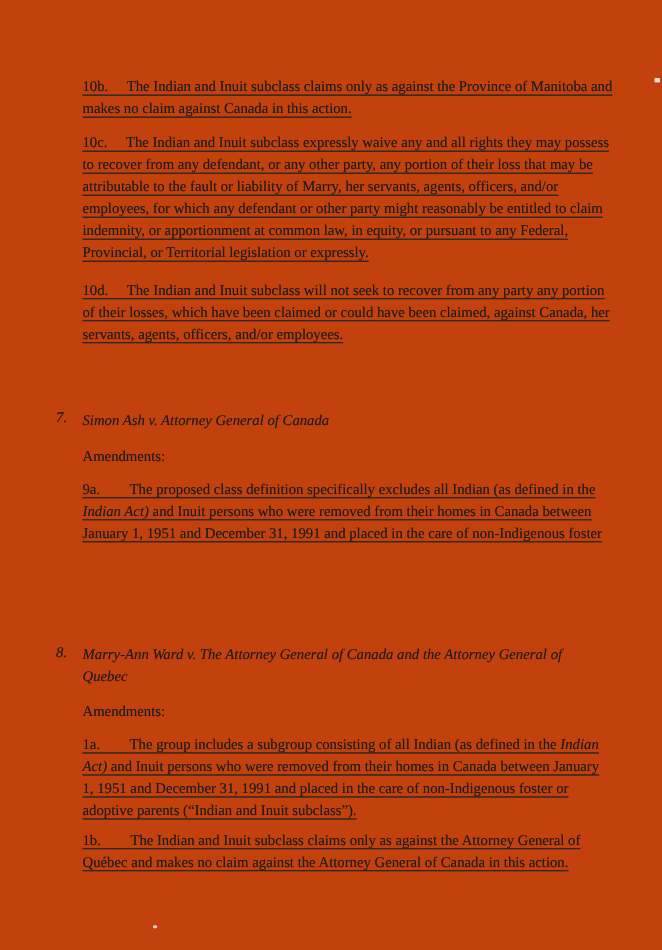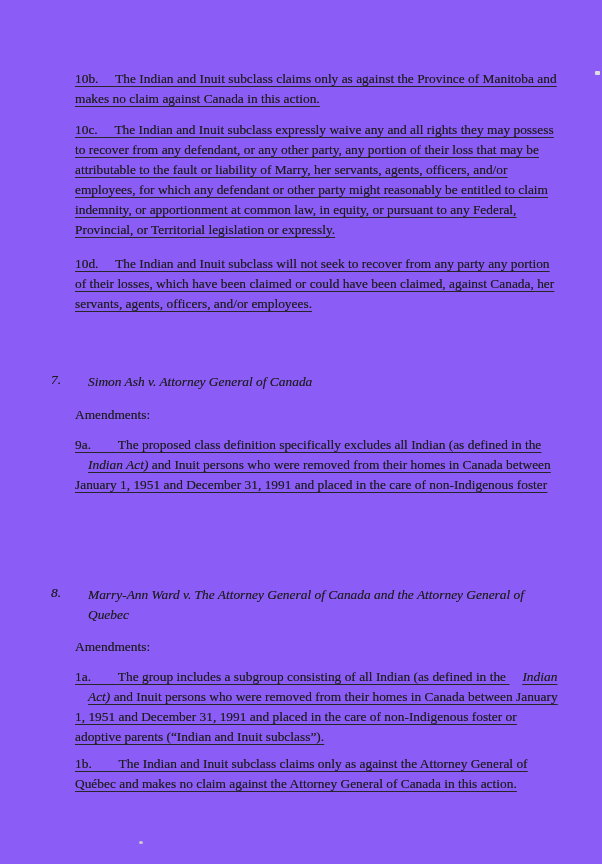--- a/index.html
+++ b/index.html
@@ -4,35 +4,35 @@
 <style>
   * { margin: 0; padding: 0; box-sizing: border-box; }
   html, body { background: #ffffff; }
   body {
     width: 602px; height: 864px;
     font-family: "Liberation Serif", "DejaVu Serif", serif;
   }
   .page {
     position: relative;
     width: 602px; height: 864px;
-    background: #8b5cf6;
+    background: #c2410c;
     color: #1c1c1c;
     font-size: 13.4px;
     overflow: hidden;
     text-shadow: 0 0 0.6px rgba(35,35,35,0.6);
   }
   .block { position: absolute; left: 75px; width: 505px; }
   .line { height: 20px; line-height: 20px; white-space: nowrap; }
   .amend .line {
     text-decoration: underline;
     text-decoration-thickness: 1.3px;
     text-underline-offset: 2.6px;
     text-decoration-color: #262626;
   }
-  .i { font-style: italic; margin-left: 13px; }
+  .i { font-style: italic; }
   .case { left: 51px; display: flex; }
   .case-num { width: 24px; font-style: italic; flex: 0 0 auto; }
   .gap { letter-spacing: 0; }
   
   .speck-bottom {
     position: absolute; left: 139px; top: 841px;
     width: 4px; height: 3px; background: #cccccc; border-radius: 50%;
   }
   .speck-edge {
     position: absolute; left: 595px; top: 71px;

